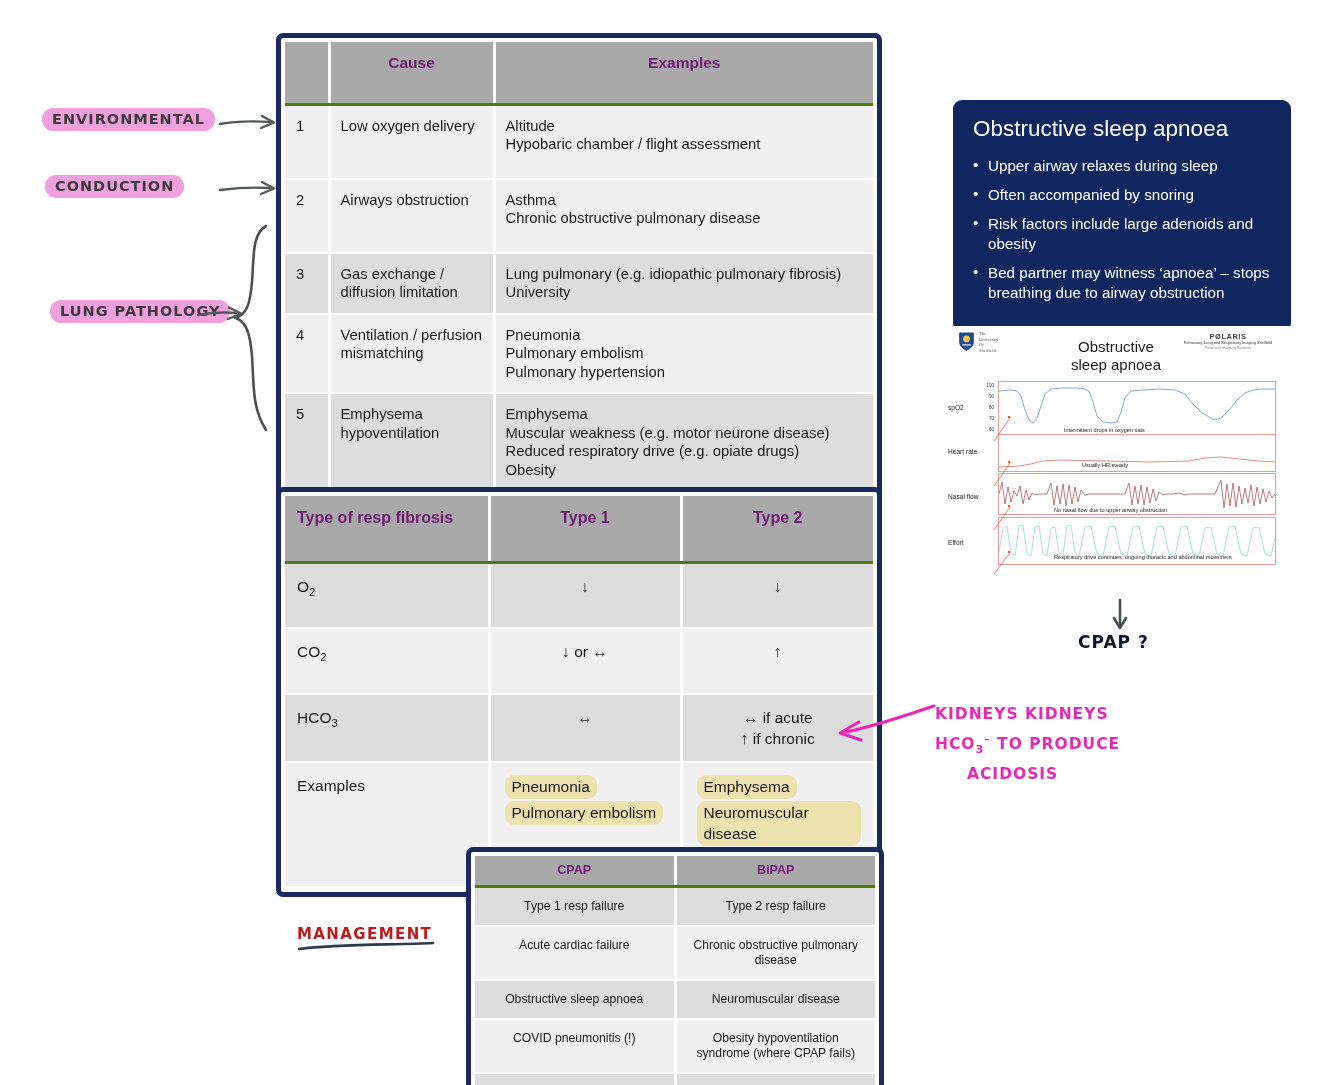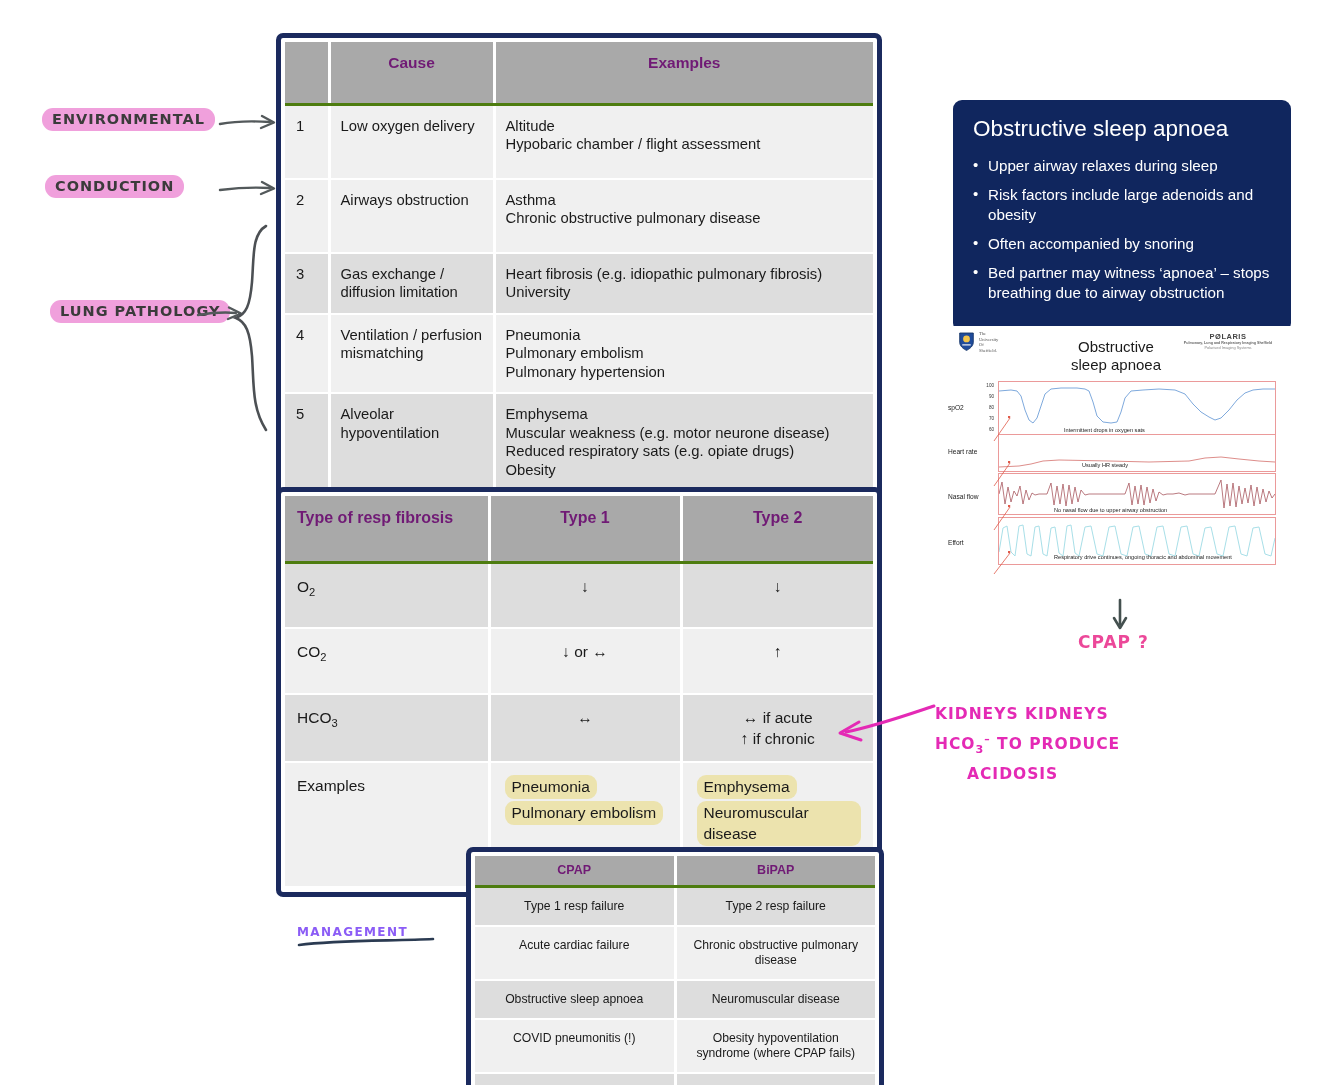--- a/index.html
+++ b/index.html
@@ -146,22 +146,22 @@
     color: #3b3b3b;
     background: #f0a0dc;
     border-radius: 11px;
     padding: 3px 10px 4px 10px;
     font-size: 14.5px;
     display: inline-block;
   }
   .hand-magenta {
     color: #e42ab5; font-size: 15.5px; line-height: 25px;
   }
-  .hand-grey { color: #ec4899; font-size: 17px; }
-  .hand-navy-big { color: #8b5cf6; font-size: 12px; letter-spacing: 1.4px; }
+  .hand-grey { color: #0f172a; font-size: 17px; }
+  .hand-navy-big { color: #b91c1c; font-size: 15px; letter-spacing: 1.4px; }
   sub { font-size: .72em; }
   sup { font-size: .7em; }
 </style>
 </head>
 <body>
 
 <div class="abs slide-frame" id="causes-table-frame">
   <table class="slide-table" id="causes-table">
     <thead>
       <tr>
@@ -184,40 +184,40 @@
         <td class="c-cause">Airways obstruction</td>
         <td class="c-ex">
           <div>Asthma</div>
           <div>Chronic obstructive pulmonary disease</div>
         </td>
       </tr>
       <tr class="row-a">
         <td class="c-num">3</td>
         <td class="c-cause">Gas exchange / diffusion limitation</td>
         <td class="c-ex">
-          <div>Heart fibrosis (e.g. idiopathic pulmonary fibrosis)</div>
+          <div>Lung pulmonary (e.g. idiopathic pulmonary fibrosis)</div>
           <div>University</div>
         </td>
       </tr>
       <tr class="row-b">
         <td class="c-num">4</td>
         <td class="c-cause">Ventilation / perfusion mismatching</td>
         <td class="c-ex">
           <div>Pneumonia</div>
           <div>Pulmonary embolism</div>
           <div>Pulmonary hypertension</div>
         </td>
       </tr>
       <tr class="row-a">
         <td class="c-num">5</td>
-        <td class="c-cause">Alveolar hypoventilation</td>
+        <td class="c-cause">Emphysema hypoventilation</td>
         <td class="c-ex">
           <div>Emphysema</div>
           <div>Muscular weakness (e.g. motor neurone disease)</div>
-          <div>Reduced respiratory sats (e.g. opiate drugs)</div>
+          <div>Reduced respiratory drive (e.g. opiate drugs)</div>
           <div>Obesity</div>
         </td>
       </tr>
     </tbody>
   </table>
 </div>
 
 <div class="abs hand" style="left:42px; top:108px;">
   <span class="hand-pink-hl">ENVIRONMENTAL</span>
 </div>
@@ -336,22 +336,22 @@
   <span>MANAGEMENT</span>
   <svg style="display:block; margin-top:-2px;" width="140" height="12">
     <path d="M2,8 C40,3 96,4 136,2" stroke="#2b3b52" stroke-width="2.6" fill="none" stroke-linecap="round"></path>
   </svg>
 </div>
 
 <div class="abs" id="osa-box">
   <div class="osa-title">Obstructive sleep apnoea</div>
   <ul>
     <li>Upper airway relaxes during sleep</li>
+    <li>Often accompanied by snoring</li>
     <li>Risk factors include large adenoids and obesity</li>
-    <li>Often accompanied by snoring</li>
     <li>Bed partner may witness ‘apnoea’ – stops breathing due to airway obstruction</li>
   </ul>
 </div>
 
 <div class="abs" id="sleep-study">
 
   <div id="ss-crest">
     <svg class="shield" viewBox="0 0 20 24">
       <path d="M2,2 L18,2 L18,13 C18,19 10,22.5 10,22.5 C10,22.5 2,19 2,13 Z" fill="#1f4b9b" stroke="#123163" stroke-width="1"></path>
       <circle cx="10" cy="9" r="4" fill="#f2c44a"></circle>

